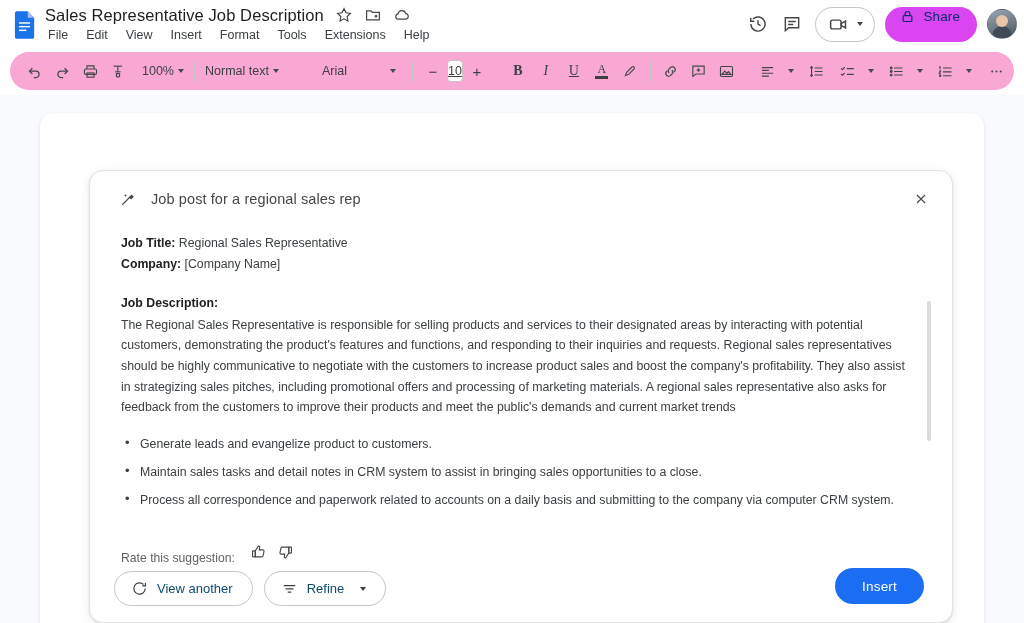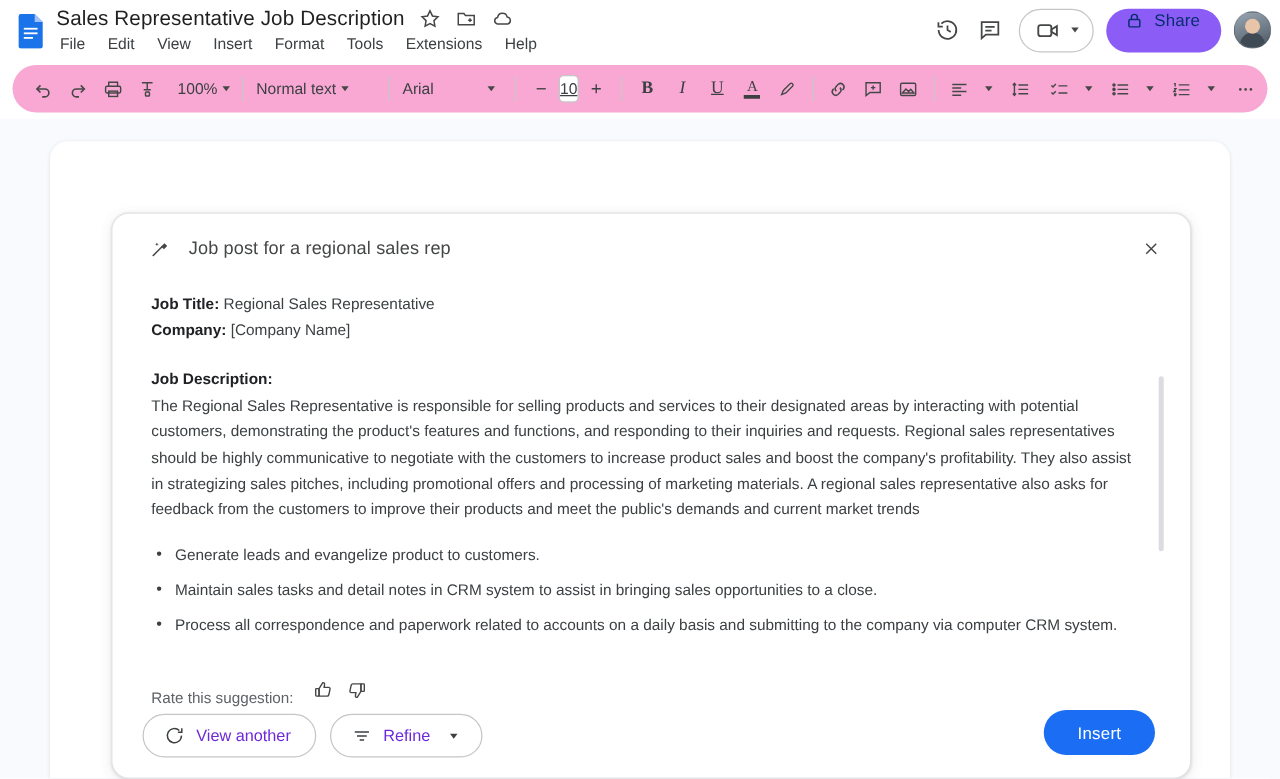--- a/index.html
+++ b/index.html
@@ -47,21 +47,21 @@
   }
   .meet-pill {
     display: flex; align-items: center; gap: 4px;
     height: 35px; padding: 0 11px 0 12px; margin-left: 6px;
     border: 1px solid #c4c7c5; border-radius: 18px;
     color: #444746; cursor: pointer; background:#fff;
   }
   .share-btn {
     display: flex; align-items: center; gap: 8px;
     height: 35px; padding: 0 17px 16px 15px; margin-left: 10px;
-    background: #8b5cf6; border-radius: 18px; cursor: pointer;
+    background: #d946ef; border-radius: 18px; cursor: pointer;
     color: #062e6f;
   }
   .share-label { font-size: 13.5px; color: #062e6f; letter-spacing:.1px;}
   .avatar {
     width: 30px; height: 30px; border-radius: 50%; margin-left: 10px; margin-right: 7px;
     background: linear-gradient(160deg,#9aa6b2 0%,#6e7b87 55%,#4a545e 100%);
     position: relative; overflow: hidden; cursor: pointer;
     border: 1px solid rgba(0,0,0,.06);
   }
   .avatar::after{
@@ -186,21 +186,21 @@
   .btn-row {
     position: absolute; left: 24px; top: 400px;
     display: flex; align-items: center; gap: 11px;
   }
   .pill-btn {
     display: flex; align-items: center; gap: 9px;
     height: 35px; padding: 0 19px 0 16px;
     border: 1px solid #c4c7c5; border-radius: 18px;
     background: #fff; cursor: pointer;
   }
-  .pill-btn span.lbl { font-size: 13px; color: #6d28d9; white-space: nowrap; }
+  .pill-btn span.lbl { font-size: 13px; color: #0c4a6e; white-space: nowrap; }
   .pill-btn .caret { border-top-color: #3c4043; margin-left: 7px; }
   .insert-btn {
     position: absolute; right: 28px; top: 397px;
     height: 36px; padding: 0 27px;
     background: #1b6ef3; border-radius: 18px; border: none;
     display: flex; align-items: center; justify-content: center;
     cursor: pointer;
   }
   .insert-btn span { font-size: 13.5px; color: #ffffff; letter-spacing:.2px;}
 </style>

